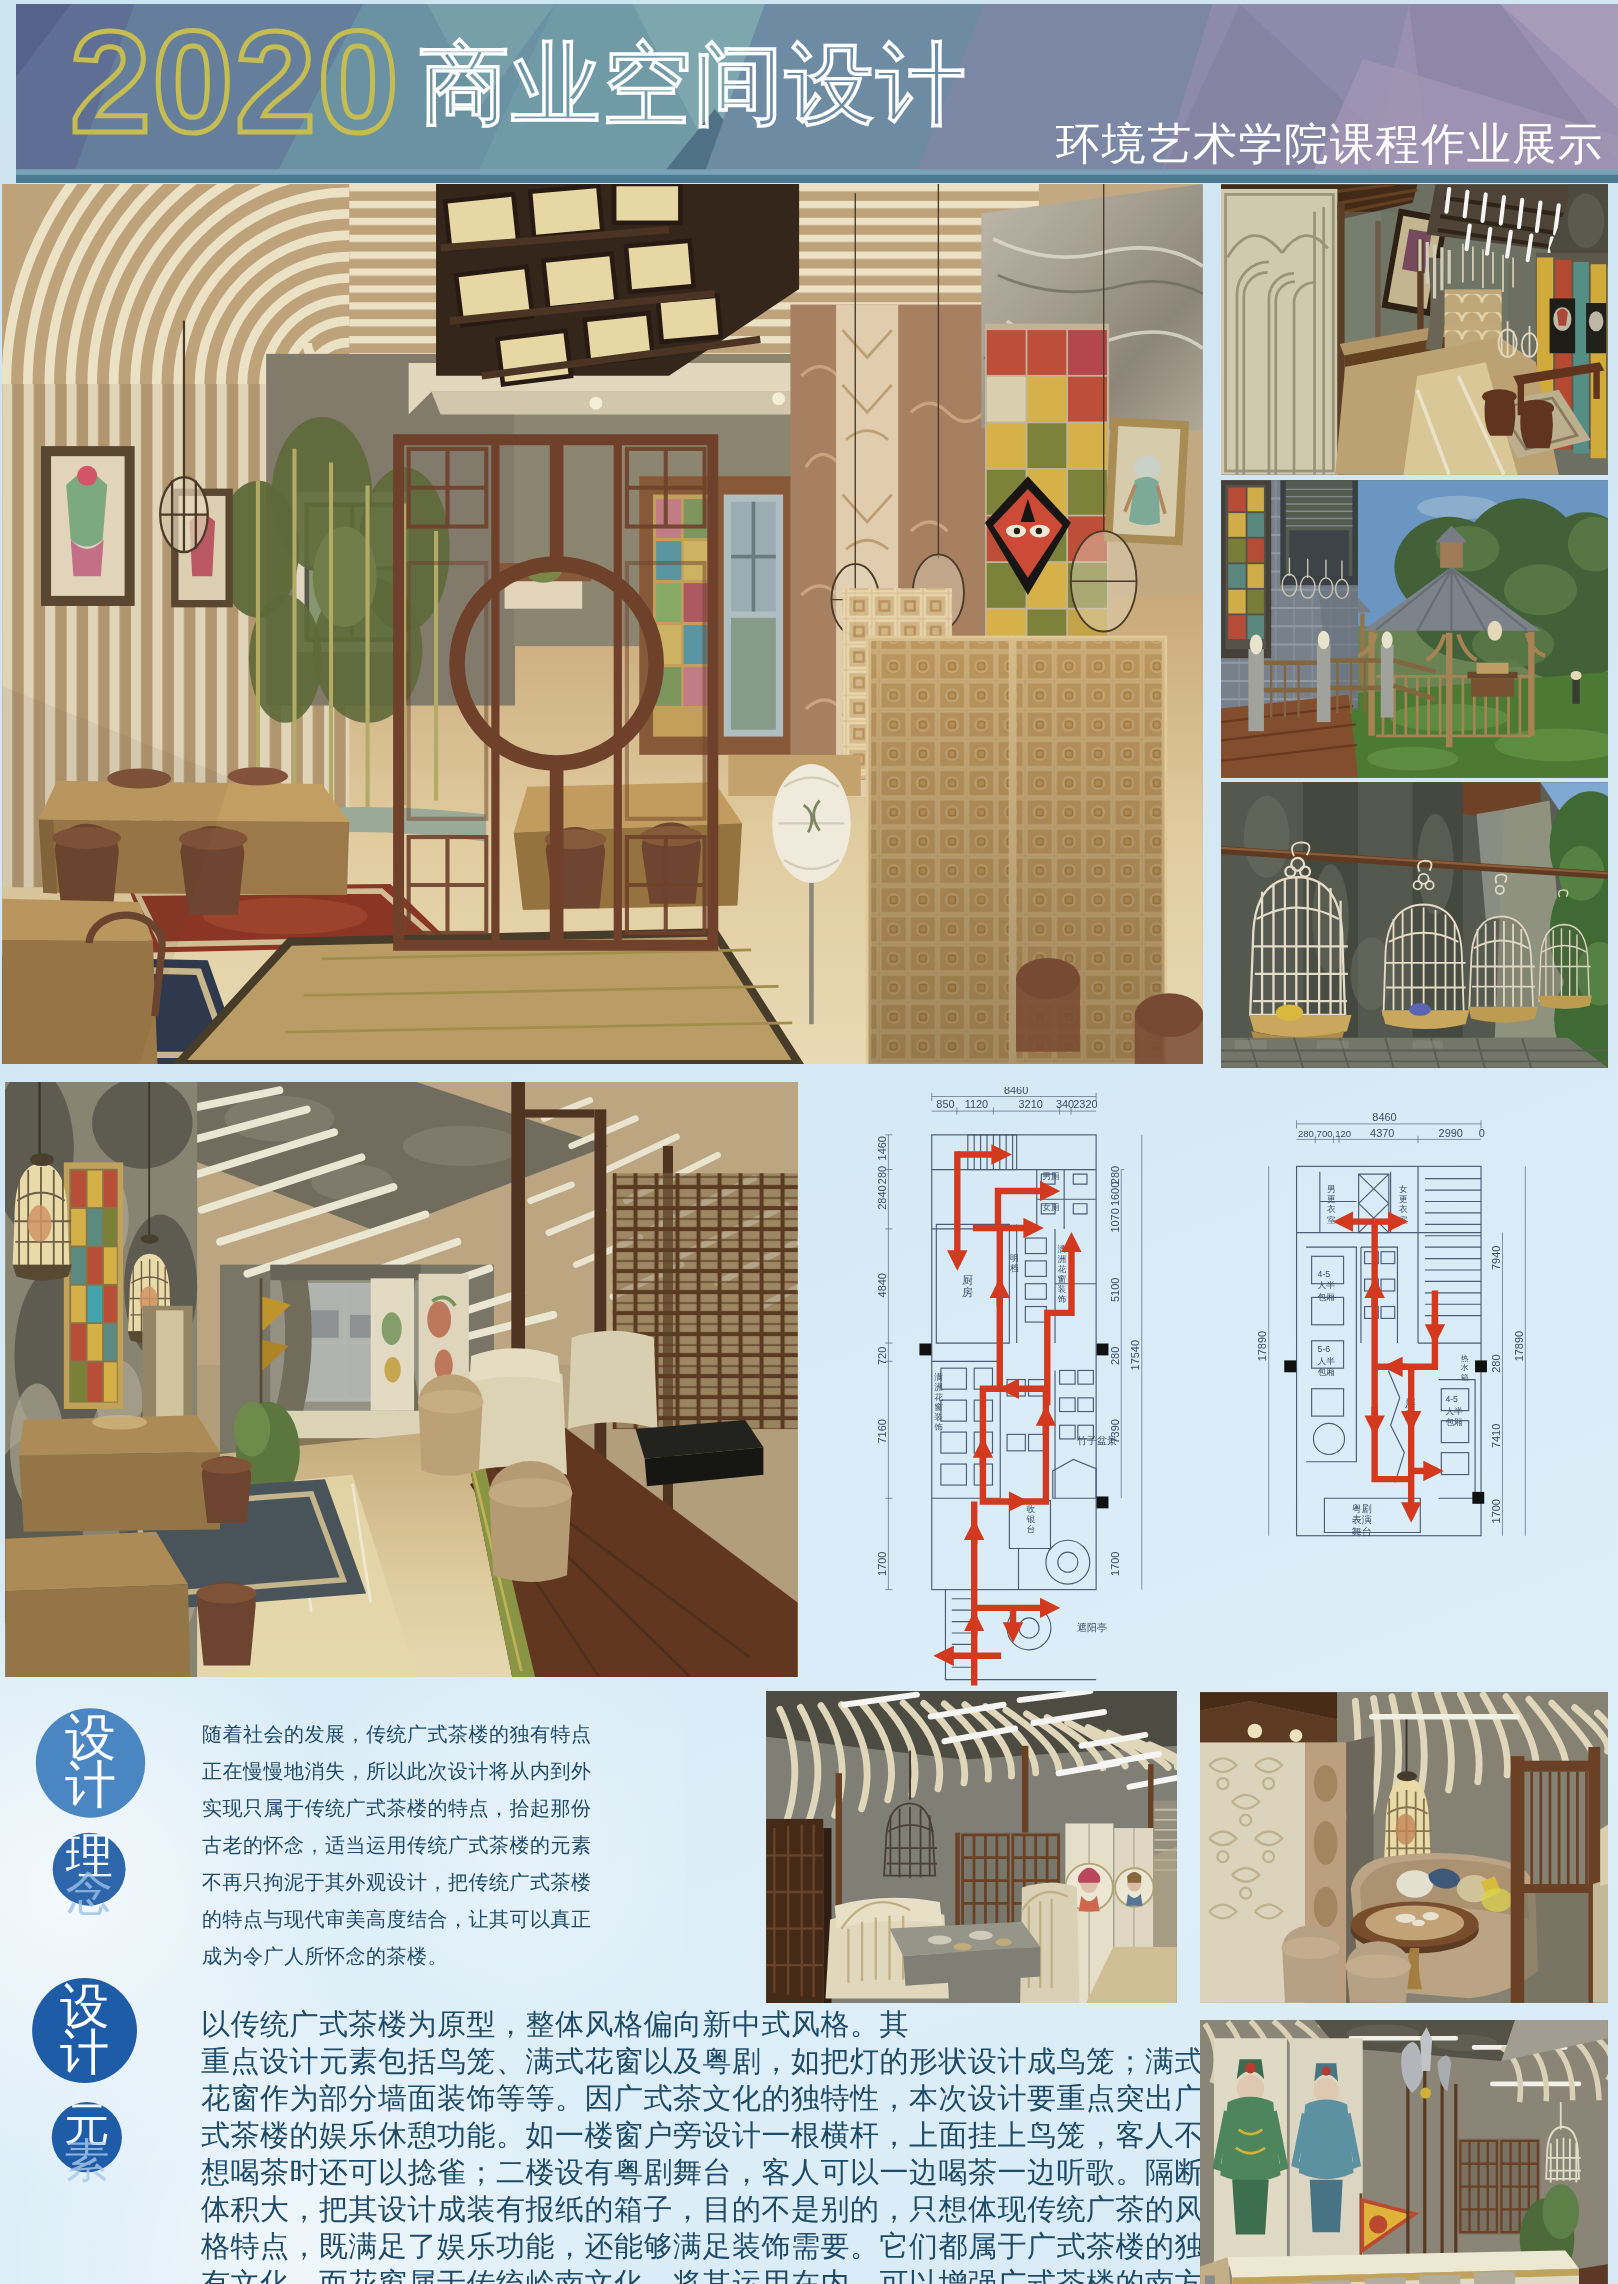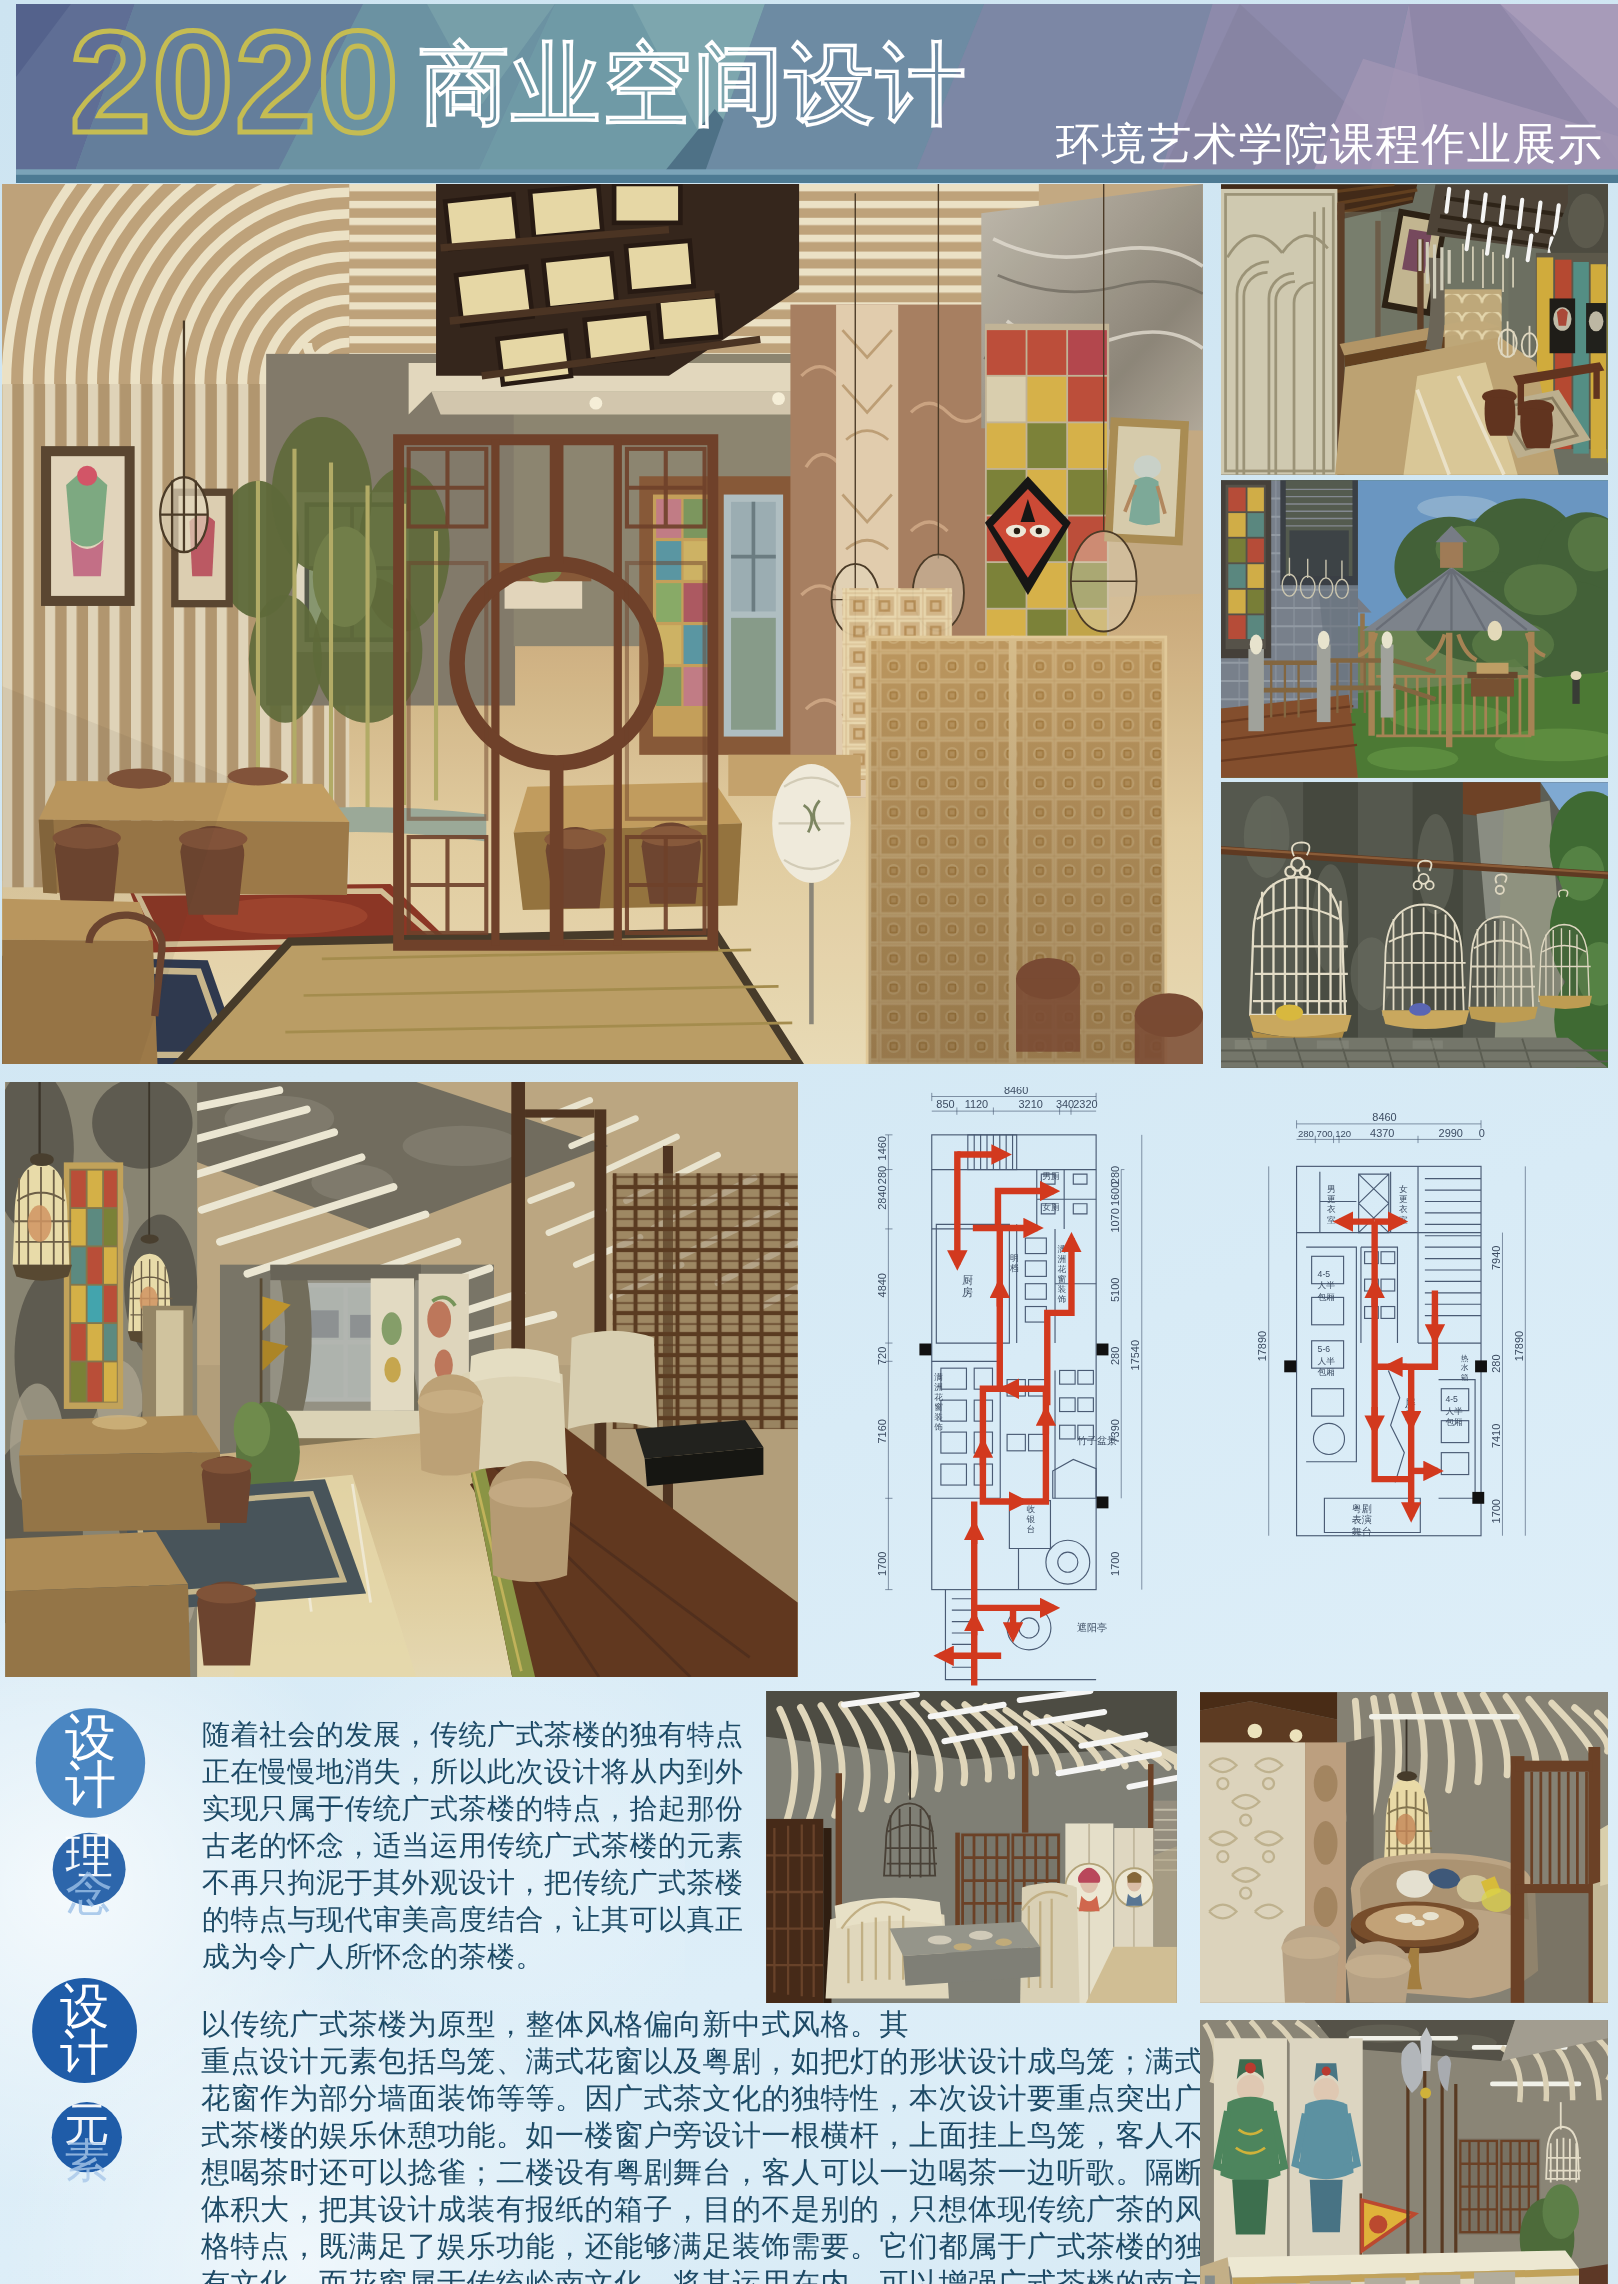--- a/index.html
+++ b/index.html
@@ -1110,21 +1110,21 @@
 <div id="badge1" class="abs" style="left:18px;top:1695px;">
 <svg width="155" height="228" viewBox="0 0 340 500">
 <circle cx="159" cy="149" r="120" fill="#4a86c2"></circle>
 <text x="159" y="131" font-size="112" fill="#fff" text-anchor="middle" font-family="Liberation Sans,sans-serif">设</text>
 <text x="159" y="235" font-size="112" fill="#fff" text-anchor="middle" font-family="Liberation Sans,sans-serif">计</text>
 <circle cx="156" cy="382" r="80" fill="#2d66ab"></circle>
 <text x="156" y="388" font-size="104" fill="#fff" text-anchor="middle" font-family="Liberation Sans,sans-serif" opacity=".95">理</text>
 <text x="156" y="472" font-size="104" fill="#9cc0e8" text-anchor="middle" font-family="Liberation Sans,sans-serif" opacity=".8">念</text>
 </svg></div>
 
-<div class="abs" style="left:202px;top:1716px;font-size:28px;line-height:37px;color:#1d4a66;white-space:nowrap;letter-spacing:0.5px;">随着社会的发展，传统广式茶楼的独有特点<br>正在慢慢地消失，所以此次设计将从内到外<br>实现只属于传统广式茶楼的特点，拾起那份<br>古老的怀念，适当运用传统广式茶楼的元素<br>不再只拘泥于其外观设计，把传统广式茶楼<br>的特点与现代审美高度结合，让其可以真正<br>成为令广人所怀念的茶楼。</div>
+<div class="abs" style="left:202px;top:1716px;font-size:20px;line-height:37px;color:#1d4a66;white-space:nowrap;letter-spacing:0.5px;">随着社会的发展，传统广式茶楼的独有特点<br>正在慢慢地消失，所以此次设计将从内到外<br>实现只属于传统广式茶楼的特点，拾起那份<br>古老的怀念，适当运用传统广式茶楼的元素<br>不再只拘泥于其外观设计，把传统广式茶楼<br>的特点与现代审美高度结合，让其可以真正<br>成为令广人所怀念的茶楼。</div>
 
 <div id="badge2" class="abs" style="left:18px;top:1973px;">
 <svg width="155" height="219" viewBox="0 0 340 480">
 <circle cx="146" cy="126" r="115" fill="#1f5ca8"></circle>
 <text x="146" y="110" font-size="108" fill="#fff" text-anchor="middle" font-family="Liberation Sans,sans-serif">设</text>
 <text x="146" y="210" font-size="108" fill="#fff" text-anchor="middle" font-family="Liberation Sans,sans-serif">计</text>
 <circle cx="151" cy="360" r="77" fill="#1f5ca8"></circle>
 <text x="151" y="366" font-size="100" fill="#fff" text-anchor="middle" font-family="Liberation Sans,sans-serif" opacity=".95">元</text>
 <text x="151" y="446" font-size="100" fill="#a9c8ea" text-anchor="middle" font-family="Liberation Sans,sans-serif" opacity=".8">素</text>
 </svg></div>

